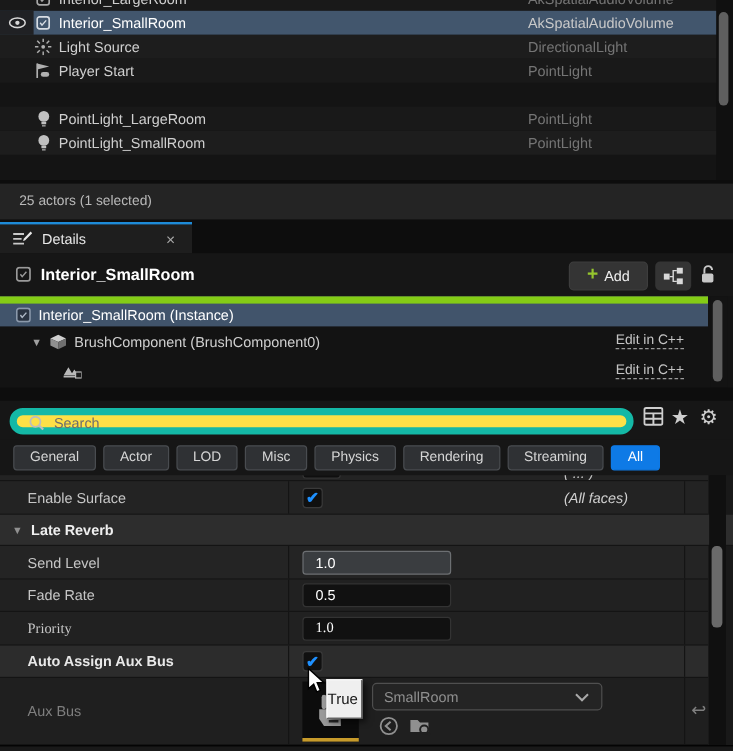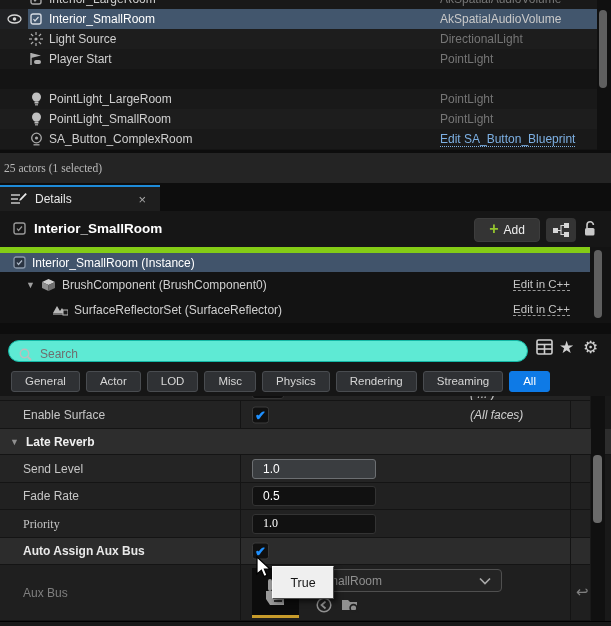--- a/index.html
+++ b/index.html
@@ -22,21 +22,21 @@
   .ol-name { color:#cfcfcf; white-space:nowrap; }
   .ol-row.selected .ol-name { color:#ffffff; }
   .ol-type { position:absolute; left:440px; color:#757575; white-space:nowrap; }
   .ol-row.selected .ol-type { color:#c9c9c9; }
   .ol-link { position:absolute; left:440px; color:#7db0e3; border-bottom:1px dotted #7db0e3; white-space:nowrap; cursor:pointer; }
   .scrolltrack { position:absolute; background:#101010; }
   .scrollthumb { position:absolute; background:#5f5f5f; border-radius:4px; }
 
   
   #status-bar { position:absolute; left:0; top:150px; width:611px; height:33px; background:#242424; border-top:3px solid #0d0d0d; display:flex; align-items:center; }
-  #status-text { margin-left:4px; color:#b9b9b9; font-size:11.5px;font-family:Liberation Serif, serif; }
+  #status-text { margin-left:16px; color:#b9b9b9; font-size:11.5px; }
 
   
   #tabbar { position:absolute; left:0; top:183px; width:611px; height:28px; background:#0d0d0d; }
   #details-tab { position:absolute; left:0; top:2px; width:160px; height:26px; background:#1e1e1e; border-top:2px solid #1e8bd8; display:flex; align-items:center; }
   #details-tab .tab-label { margin-left:8px; color:#e8e8e8; }
   #tab-close { position:absolute; right:14px; color:#a8a8a8; font-size:13px; cursor:pointer; }
 
   
   #dheader { position:absolute; left:0; top:211px; width:611px; height:36px; background:#161616; }
   #dheader-title { position:absolute; left:34px; top:10px; color:#ffffff; font-size:13.5px; font-weight:bold; }
@@ -51,21 +51,21 @@
   #comptree { position:absolute; left:0; top:247px; width:611px; height:76px; background:#131313; }
   .ct-row { position:absolute; left:0; width:590px; height:25px; display:flex; align-items:center; }
   .ct-row.selected { background:#41546b; border-top:6px solid #84cc16; }
   .ct-label { color:#d0d0d0; white-space:nowrap; }
   .ct-row.selected .ct-label { color:#ffffff; }
   .ct-edit { position:absolute; right:20px; color:#c5c5c5; font-size:11.5px; border-bottom:1px dashed #9a9a9a; cursor:pointer; }
   #tree-gap { position:absolute; left:0; top:323px; width:611px; height:11px; background:#0d0d0d; }
 
   
   #searchrow { position:absolute; left:0; top:334px; width:611px; height:32px; background:#161616; }
-  #search-pill { position:absolute; left:8px; top:6px; width:520px; height:22px; background:#5eead4; border:1px solid #14b8a6; border-radius:11px; display:flex; align-items:flex-end; }
+  #search-pill { position:absolute; left:8px; top:6px; width:520px; height:22px; background:#fde047; border:6px solid #14b8a6; border-radius:11px; display:flex; align-items:flex-start; }
   #search-placeholder { color:#6e6e6e; margin-left:8px; }
   .sr-icon { position:absolute; top:5px; color:#cfcfcf; font-size:15px; cursor:pointer; }
 
   
   #filters { position:absolute; left:0; top:366px; width:611px; height:30px; background:#161616; display:flex; align-items:center; padding-left:11px; gap:6px; }
   .ftab { height:21px; padding:0 13px; background:#2f3134; border:1px solid #494c50; border-radius:3px; color:#d6d6d6; font-size:11.5px; display:flex; align-items:center; cursor:pointer; }
   .ftab.active { background:#0e7ae6; border-color:#0e7ae6; color:#ffffff; }
 
   
   #props { position:absolute; left:0; top:396px; width:611px; height:230px; background:#191919; }
@@ -96,23 +96,23 @@
   #aux-thumb .bar { position:absolute; left:0; bottom:0; width:100%; height:3px; background:#c79b2b; }
   #aux-dropdown { position:absolute; left:310px; top:4px; width:192px; height:23px; background:#242424; border:1px solid #4f4f4f; border-radius:4px; display:flex; align-items:center; cursor:pointer; }
   #aux-dropdown .val { color:#8f8f8f; margin-left:9px; }
   #aux-dropdown .chev { position:absolute; right:10px; }
   #use-asset-btn { position:absolute; left:316px; top:32px; cursor:pointer; }
   #browse-btn { position:absolute; left:341px; top:32px; cursor:pointer; }
   #reset-btn { position:absolute; left:576px; top:18px; color:#7f7f7f; font-size:15px; cursor:pointer; }
   #props-bottom { position:absolute; left:0; top:621px; width:611px; height:5px; background:#191919; border-top:1px solid #000; }
 
   
-  #tooltip { position:absolute; left:272px; top:566px; width:62px; height:33px; background:#efefef;
+  #tooltip { position:absolute; left:272px; top:566px; width:30px; height:33px; background:#efefef;
     border-top:1px solid #fafafa; border-left:1px solid #fafafa; border-right:1px solid #4a4a4a; border-bottom:1px solid #4a4a4a;
-    box-shadow:3px 3px 5px rgba(0,0,0,.55); display:flex; align-items:center; justify-content:center; z-index:50; }
+    box-shadow:3px 3px 5px rgba(0,0,0,.55); display:flex; align-items:center; z-index:50; }
   #tooltip span { color:#151515; font-size:12.5px; }
   #cursor { position:absolute; left:256px; top:556px; z-index:60; }
 </style>
 </head>
 <body>
 
 <div id="app">
 
   <div id="outliner">
 
@@ -201,32 +201,20 @@
         <svg width="11" height="14">
             <circle cx="5.5" cy="5" r="4.5" fill="#c0c0c0"></circle>
             <rect x="3.5" y="9.5" width="4" height="2" fill="#c0c0c0"></rect>
             <rect x="4" y="12" width="3" height="1.5" fill="#909090"></rect>
           </svg>
       </span>
       <span class="ol-name">PointLight_SmallRoom</span>
       <span class="ol-type">PointLight</span>
     </div>
 
-    <div class="ol-row" style="top:129px">
-      <div class="ol-eye"></div>
-      <span class="ol-icon">
-        <svg width="13" height="14">
-            <circle cx="6.5" cy="6" r="4.8" fill="none" stroke="#a8a8a8" stroke-width="1.3"></circle>
-            <circle cx="6.5" cy="6" r="1.6" fill="#a8a8a8"></circle>
-            <line x1="3.5" y1="12.8" x2="9.5" y2="12.8" stroke="#a8a8a8" stroke-width="1.3"></line>
-          </svg>
-      </span>
-      <span class="ol-name">SA_Button_ComplexRoom</span>
-      <span class="ol-link">Edit SA_Button_Blueprint</span>
-    </div>
 
     <div class="scrolltrack" style="left:597px; top:0; width:14px; height:150px;">
       <div class="scrollthumb" style="left:2px; top:10px; width:8px; height:78px;"></div>
     </div>
   </div>
 
   <div id="status-bar">
     <span id="status-text">25 actors (1 selected)</span>
   </div>
 
@@ -296,21 +284,20 @@
       <span class="ct-edit">Edit in C++</span>
     </div>
     <div class="ct-row" style="top:50px">
       <span style="margin-left:52px; margin-right:6px;">
         <svg width="16" height="13">
             <path d="M1 10 L5 3 L8 8 L10 5 L13 10 Z" fill="#b8b8b8"></path>
             <line x1="1" y1="11" x2="13" y2="11" stroke="#b8b8b8" stroke-width="1.2"></line>
             <rect x="11" y="7" width="5" height="5" fill="#1a1a1a" stroke="#b8b8b8" stroke-width="1"></rect>
           </svg>
       </span>
-      <span class="ct-label">SurfaceReflectorSet (SurfaceReflector)</span>
       <span class="ct-edit">Edit in C++</span>
     </div>
     <div class="scrolltrack" style="left:592px; top:0; width:14px; height:76px; background:#131313;">
       <div class="scrollthumb" style="left:2px; top:3px; width:8px; height:68px;"></div>
     </div>
   </div>
   <div id="tree-gap"></div>
 
   <div id="searchrow">
     <div id="search-pill">

